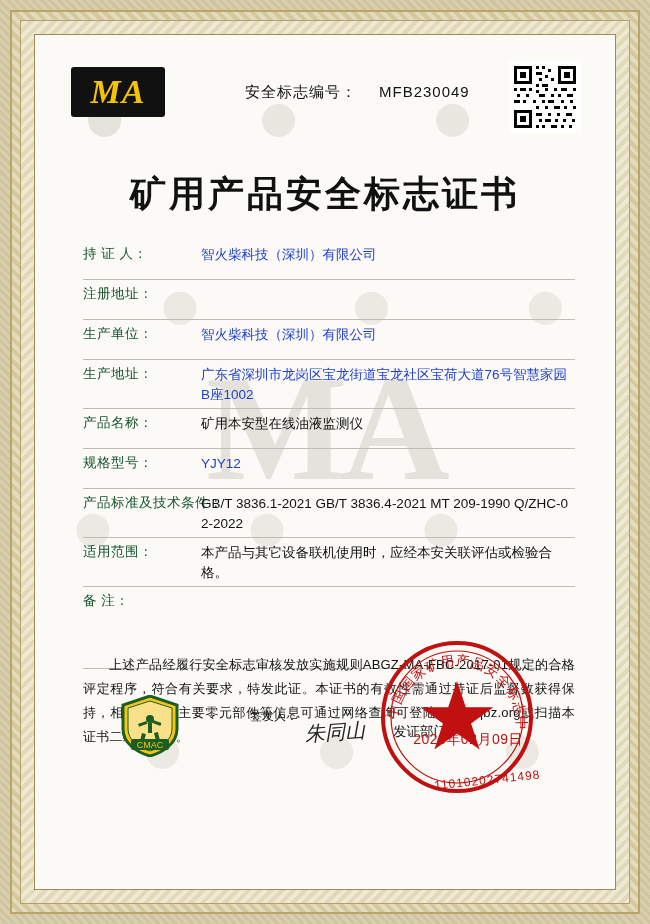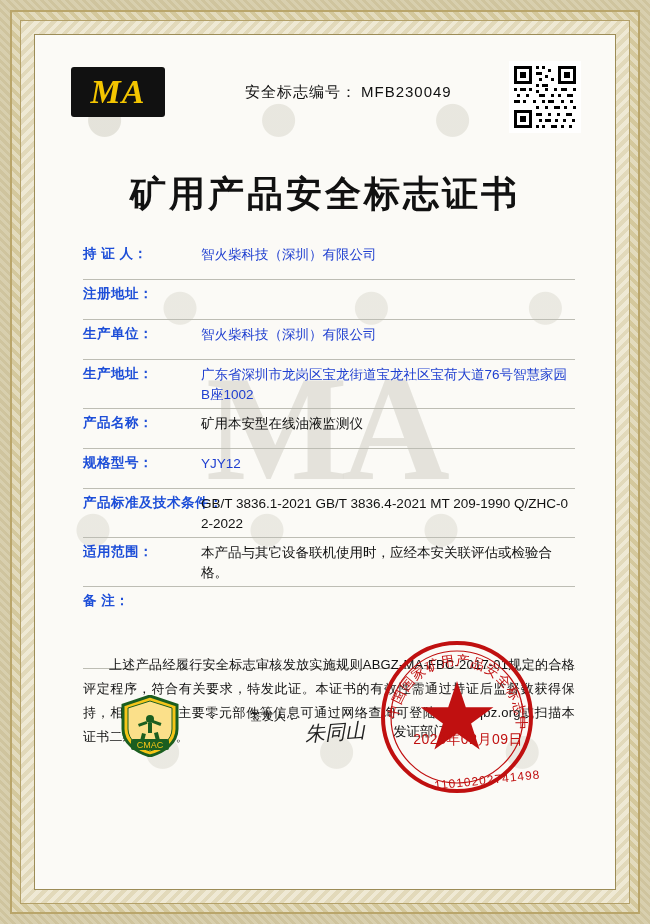--- a/index.html
+++ b/index.html
@@ -71,21 +71,21 @@
   }
   .ma-logo span{
     color:#f3c500;font-size:34px;font-weight:bold;
     font-family:"Liberation Serif",serif;font-style:italic;letter-spacing:1px;
   }
   .cert-no{
     position:absolute;left:210px;top:48px;
     font-size:15px;color:#111;letter-spacing:1px;
   }
   .cert-no b{font-weight:normal;}
-  .cert-no .val{margin-left:4px;}
+  .cert-no .val{margin-left:22px;}
 
   .qr{
     position:absolute;right:34px;top:26px;width:72px;height:72px;
     background:#fff;padding:2px;box-sizing:border-box;
   }
   .qr svg{display:block;}
 
   .title{
     position:absolute;left:0;right:0;top:135px;text-align:center;
     font-size:36px;font-weight:bold;color:#111;
@@ -95,21 +95,21 @@
 
   
   .fields{position:absolute;left:48px;right:40px;top:205px;}
   .row{
     display:flex;align-items:flex-start;
     min-height:30px;padding:5px 0 4px 0;
     border-bottom:1px solid #bdbdb4;
   }
   .label{
     width:118px;flex:0 0 118px;
-    font-size:13.5px;color:#1d4ed8;letter-spacing:.5px;white-space:nowrap;font-weight:bold;
+    font-size:13.5px;color:#14532d;letter-spacing:.5px;white-space:nowrap;
   }
   .value{
     flex:1;font-size:13.5px;color:#111;line-height:1.45;
     word-break:break-all;
   }
   .value.blue{color:#1f3fd0;}
   .row.split{display:flex;align-items:center;}
   .row.split .label2{
     width:96px;flex:0 0 96px;text-align:left;font-size:13.5px;color:#111;
   }

